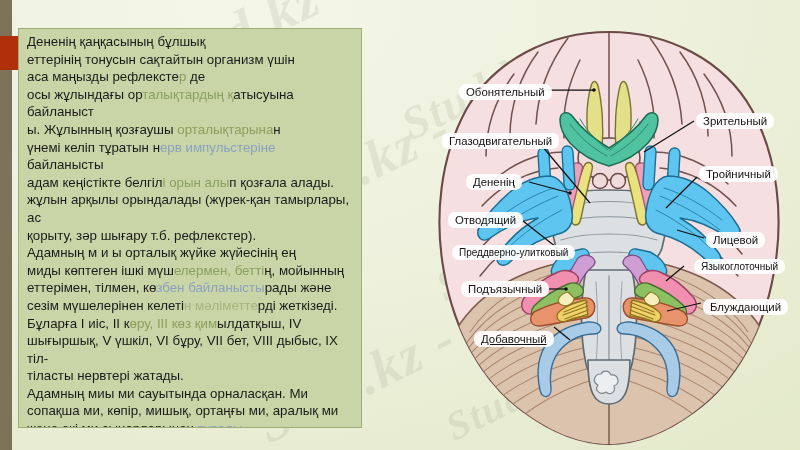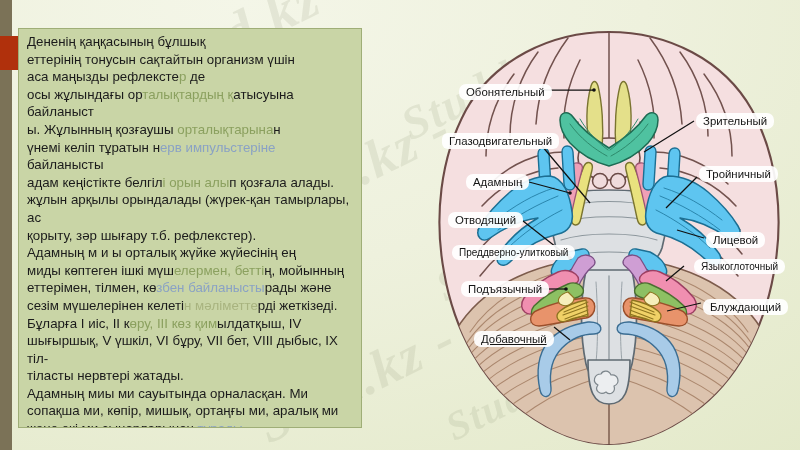--- a/index.html
+++ b/index.html
@@ -340,21 +340,21 @@
         <circle cx="176" cy="90" r="1.8"></circle>
         <circle cx="152" cy="193" r="1.8"></circle>
         <circle cx="152" cy="258" r="1.8"></circle>
         <circle cx="148" cy="289" r="1.8"></circle>
       </g>
     </svg>
 
     <div class="lbl big" style="left:41px;top:84px;">Обонятельный</div>
     <div class="lbl big" style="left:278px;top:113px;">Зрительный</div>
     <div class="lbl big" style="left:24px;top:133px;border-radius:6px;">Глазодвигательный</div>
-    <div class="lbl big" style="left:48px;top:174px;">Адамның</div>
+    <div class="lbl big" style="left:48px;top:174px;">Дененің</div>
     <div class="lbl big" style="left:281px;top:166px;">Тройничный</div>
     <div class="lbl big" style="left:30px;top:212px;">Отводящий</div>
     <div class="lbl big" style="left:288px;top:232px;">Лицевой</div>
     <div class="lbl sm" style="left:26px;top:245px;">Преддверно-улитковый</div>
     <div class="lbl sm" style="left:268px;top:259px;">Языкоглоточный</div>
     <div class="lbl big" style="left:43px;top:281px;">Подъязычный</div>
     <div class="lbl big" style="left:285px;top:299px;">Блуждающий</div>
     <div class="lbl big" style="left:56px;top:331px;text-decoration:underline;">Добавочный</div>
   </div>
 

